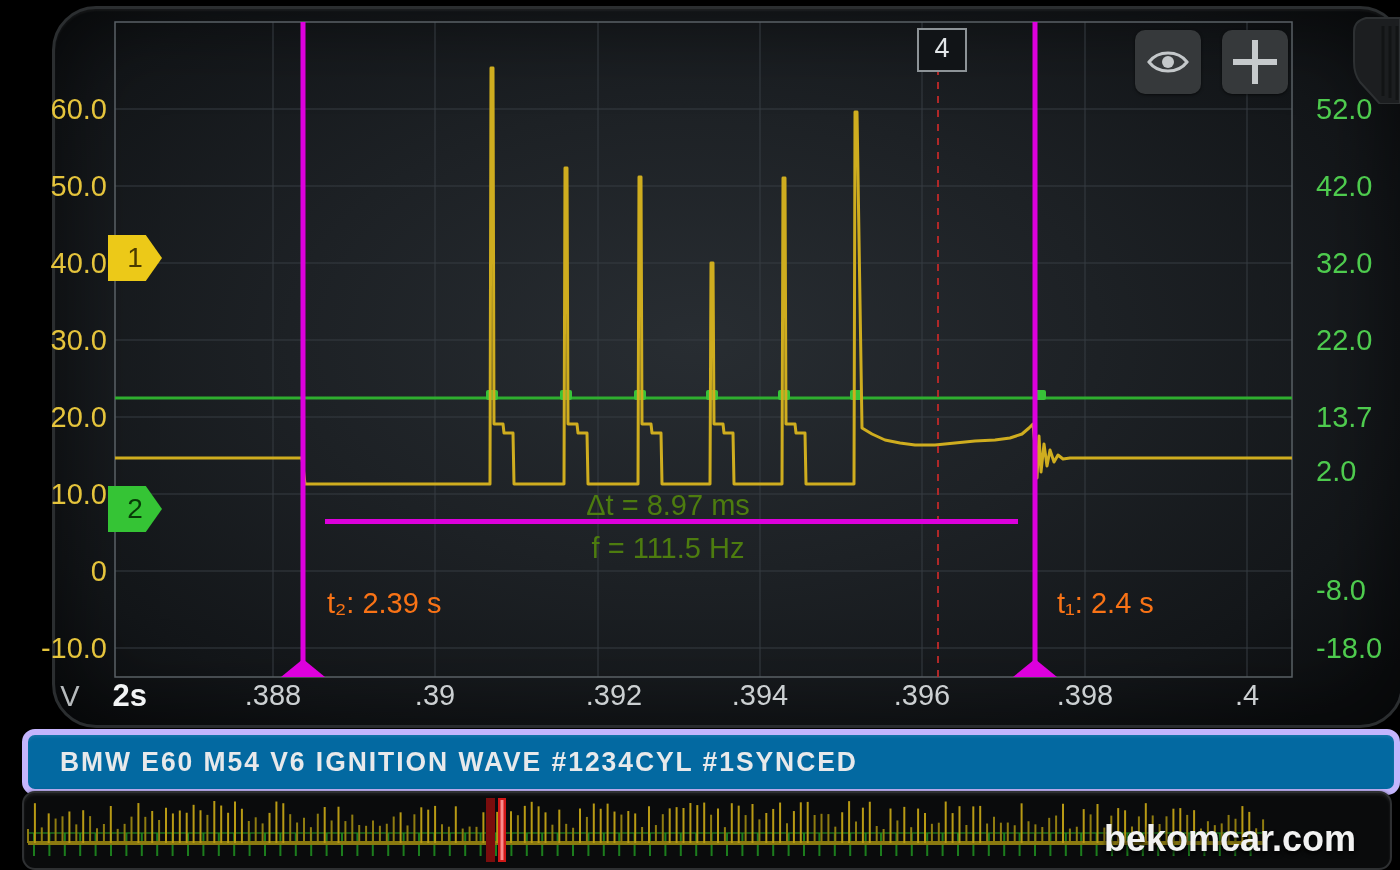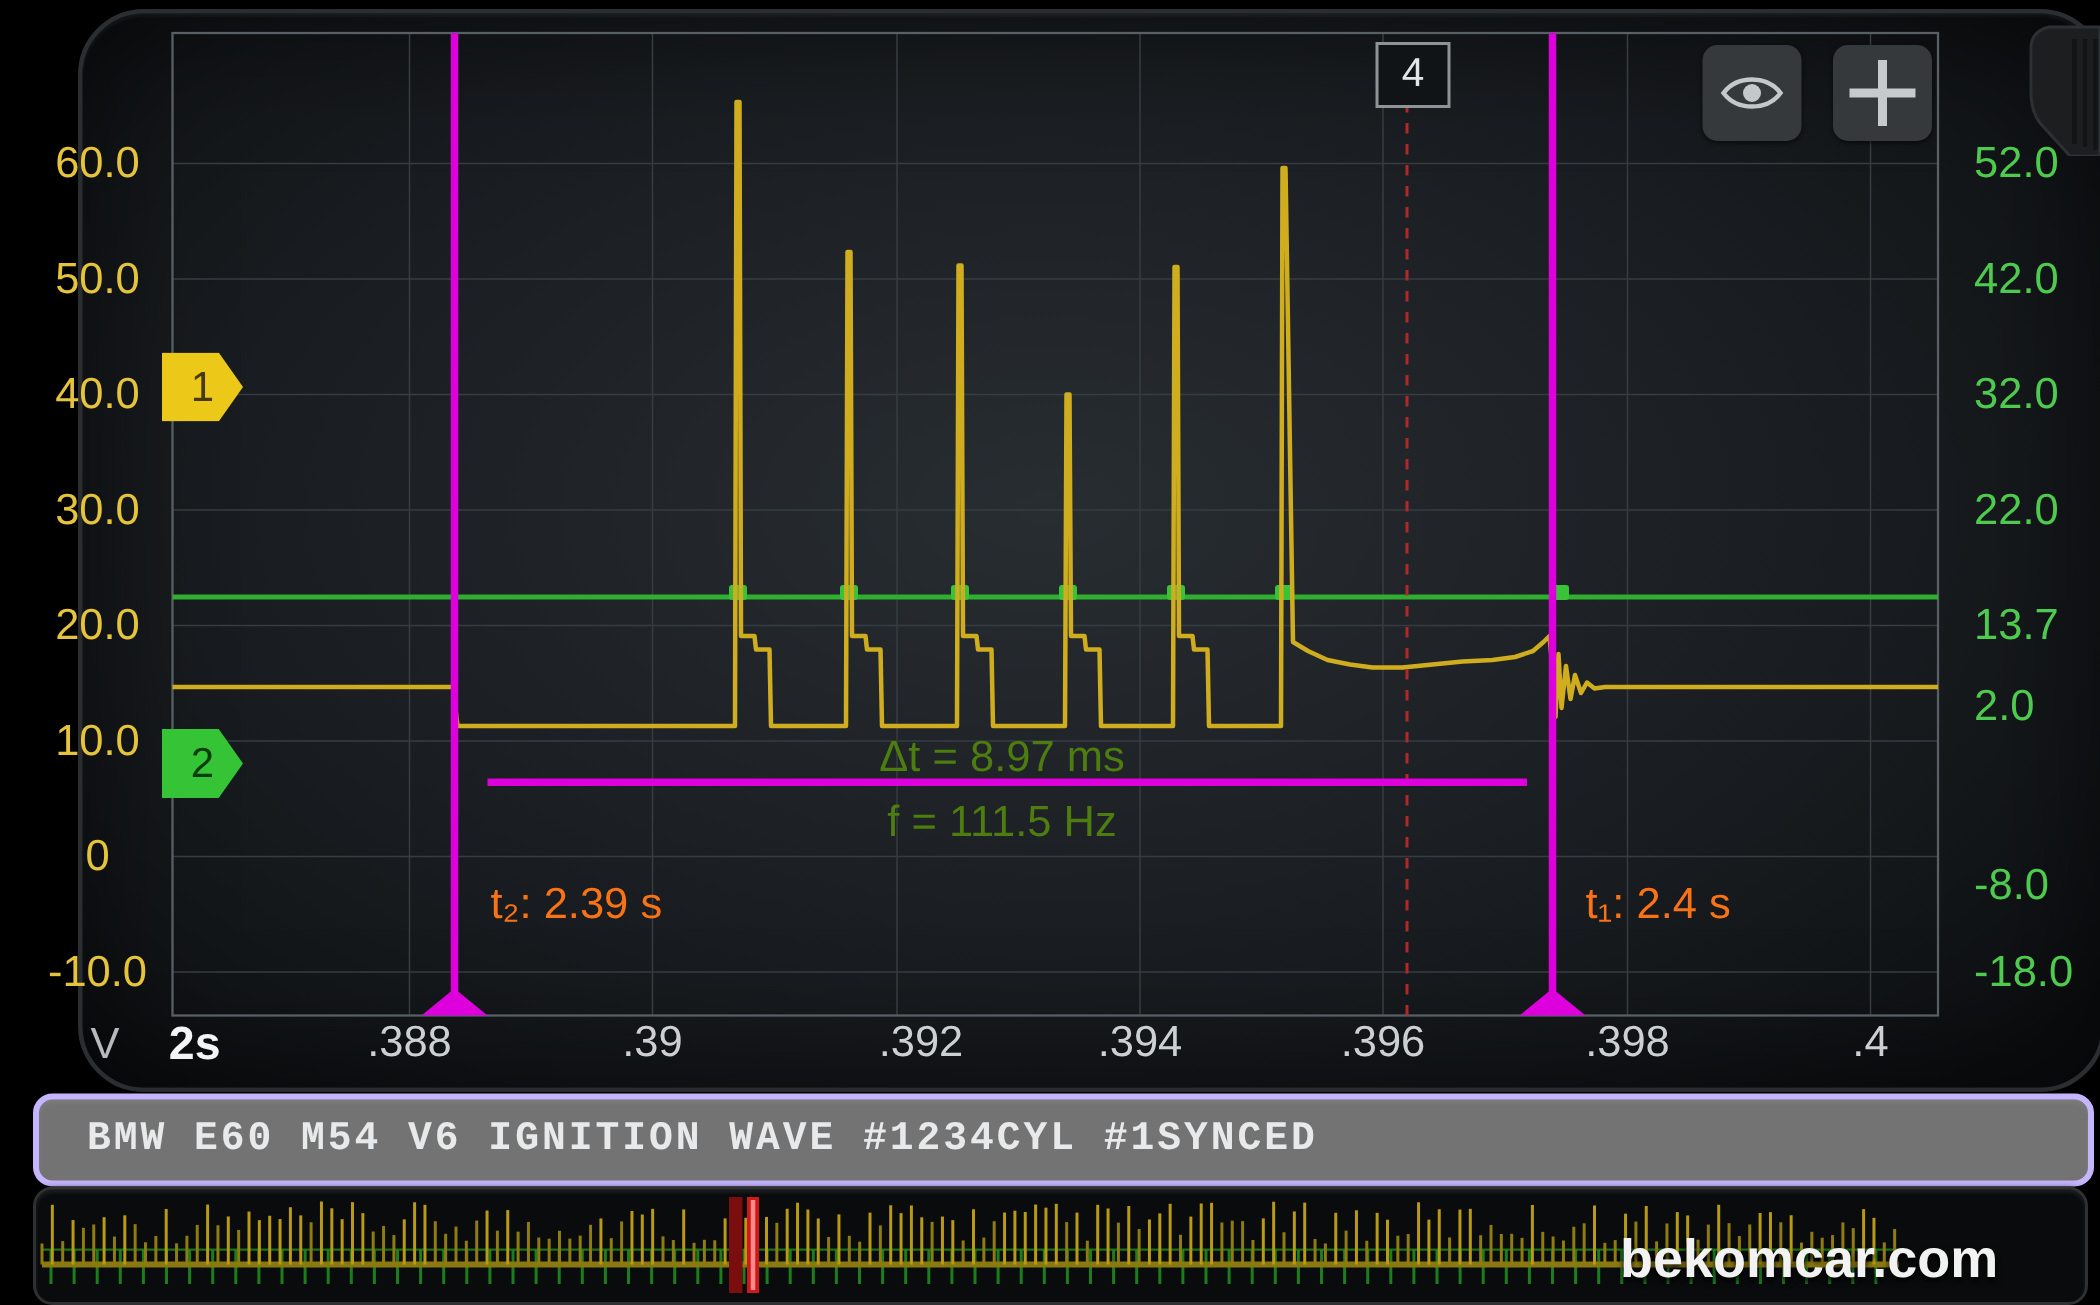--- a/index.html
+++ b/index.html
@@ -6,33 +6,33 @@
     font-family:"Liberation Sans",sans-serif;}
   .abs{position:absolute;}
   
   #screen{left:52px;top:6px;width:1346px;height:716px;border-radius:44px;
     background:radial-gradient(ellipse 900px 520px at 640px 330px,#282d32 0%,#1d2125 45%,#131619 82%,#0c0e10 100%);
     border:3px solid #2b2e30;
     box-shadow:inset 0 0 80px 10px rgba(0,0,0,.5), inset 0 2px 2px rgba(255,255,255,.07);
     z-index:1;}
   
   #titlebar{left:22px;top:729px;width:1366px;height:54px;border-radius:13px;
-    background:#737373;border:4px solid #c4b5fd;
-    box-shadow:inset 0 2px 3px rgba(255,255,255,.08),0 2px 5px rgba(0,0,0,.9);z-index:1;font-family:Liberation Mono, monospace;}
+    background:#0369a1;border:6px solid #c4b5fd;
+    box-shadow:inset 0 2px 3px rgba(255,255,255,.08),0 2px 5px rgba(0,0,0,.9);z-index:1;}
   #titlebar .txt{position:absolute;left:32px;top:0;height:54px;line-height:54px;
     color:#e7e9eb;font-size:27px;font-weight:bold;letter-spacing:2px;white-space:nowrap;
     transform:scaleX(.98);transform-origin:left;}
   #ovstrip{left:22px;top:791px;width:1366px;height:75px;border-radius:13px;
     background:#0a0b0c;border:2px solid #2e3032;
     box-shadow:inset 0 2px 3px rgba(255,255,255,.08),0 2px 5px rgba(0,0,0,.9);z-index:1;}
-  #watermark{left:1080px;top:818px;width:300px;text-align:left;color:#f2f2f2;
+  #watermark{left:1080px;top:818px;width:300px;text-align:center;color:#f2f2f2;
     font-size:36px;font-weight:bold;z-index:11;text-shadow:0 3px 4px rgba(0,0,0,.95);}
   
   #scope-svg{left:0;top:0;z-index:5;pointer-events:none;}
-  .ylab{width:84px;height:30px;line-height:30px;text-align:center;font-size:29px;z-index:10;}
+  .ylab{width:84px;height:30px;line-height:30px;text-align:right;font-size:29px;z-index:10;}
   .yl{color:#e5c43c;left:23px;}
   .yr{color:#4ecb4e;left:1316px;text-align:left;}
   .xlab{width:90px;height:30px;line-height:30px;text-align:center;font-size:29px;color:#ccd0d2;z-index:10;top:680px;}
   .meas{color:#4d7c0f;font-size:29px;z-index:10;text-align:center;}
   .tcur{color:#f97316;font-size:29px;z-index:10;white-space:nowrap;}
   #axis-unit{left:50px;top:680px;width:40px;text-align:center;font-size:29px;color:#b6babc;z-index:10;}
   #timebase{left:93px;top:678px;width:54px;text-align:right;font-size:31px;font-weight:bold;color:#f2f4f5;z-index:10;}
   
   .tag{width:54px;height:46px;z-index:10;
     clip-path:polygon(0 0,70% 0,100% 50%,70% 100%,0 100%);

